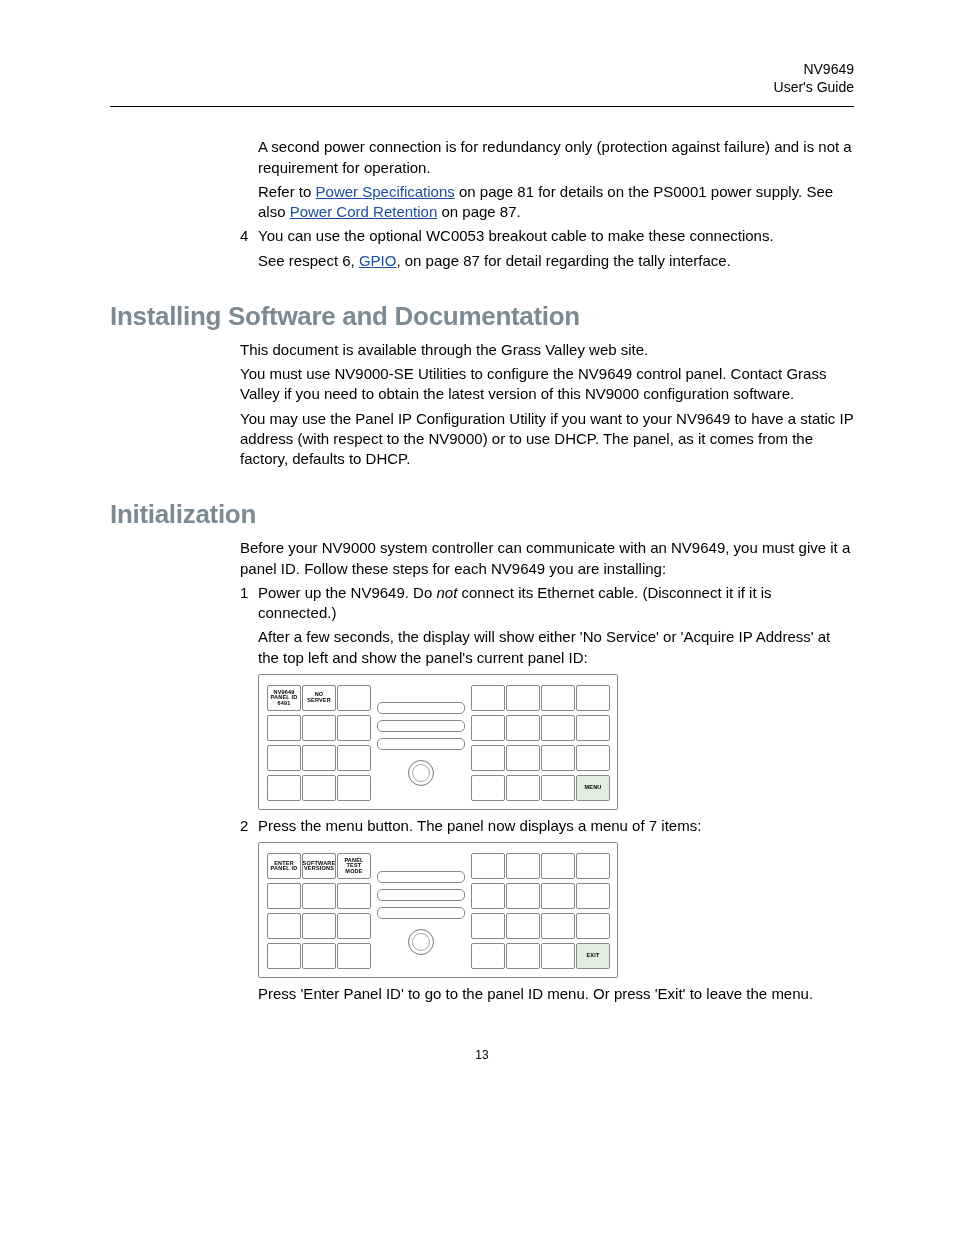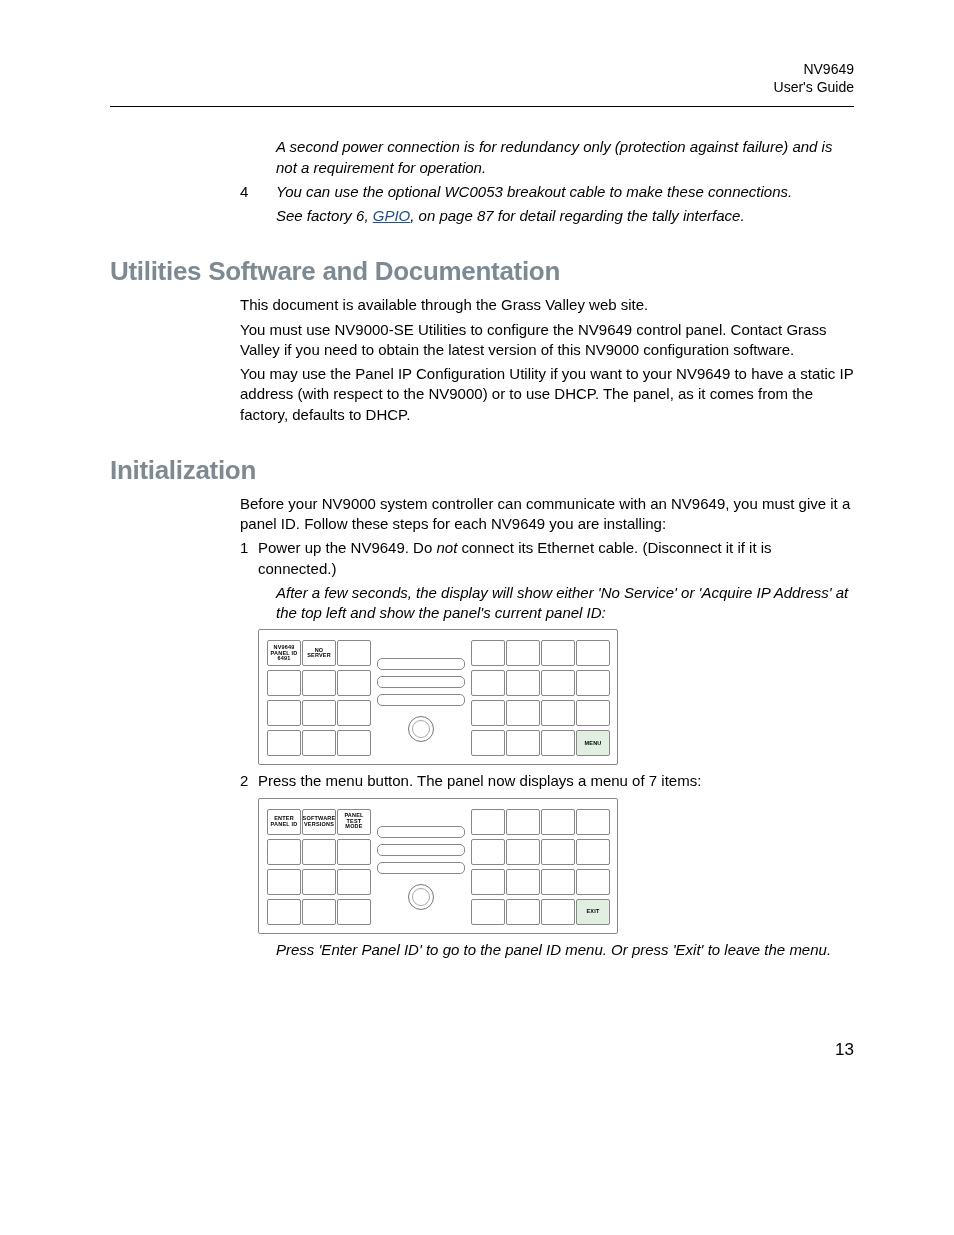--- a/index.html
+++ b/index.html
@@ -26,21 +26,21 @@
     border-top: 1px solid #000;
     margin: 8px 0 30px 0;
   }
   .body-indent {
     margin-left: 130px;
   }
   .para {
     margin: 4px 0;
     line-height: 1.35;
   }
-  .sub-para { margin-left: 36px; font-style: italic; }
+  .sub-para { margin-left: 18px; }
   .step { position: relative; margin-left: 18px; }
   .step .num {
     position: absolute;
     left: -18px;
   }
   a.link {
     color: #1a4fa3;
     text-decoration: underline;
   }
   h2.section {
@@ -101,49 +101,52 @@
     box-sizing: border-box;
   }
   .knob::after{
     content:"";
     position:absolute;
     top:3px; left:3px; right:3px; bottom:3px;
     border:1px solid #aaa;
     border-radius:50%;
   }
   .pagenum {
-    text-align: right;
-    font-size: 17px;
-    margin-top: 80px;
+    text-align: center;
+    font-size: 12px;
+    margin-top: 44px;
   }
 </style>
 </head>
 <body>
 
 <div class="page">
 
   <div class="header">
     <div>NV9649</div>
     <div>User's Guide</div>
   </div>
   <hr class="hr-top">
 
   <div class="body-indent">
     <div class="para sub-para">A second power connection is for redundancy only (protection against failure) and is not a requirement for operation.</div>
+    <div class="para sub-para">
+      <span>Refer to </span><a class="link" href="#">Power Specifications</a><span> on page 81 for details on the PS0001 power supply. See also </span><a class="link" href="#">Power Cord Retention</a><span> on page 87.</span>
+    </div>
 
     <div class="para step">
       <span class="num">4</span>
     </div>
     <div class="para sub-para">You can use the optional WC0053 breakout cable to make these connections.</div>
     <div class="para sub-para">
-      <span>See factory 6, </span><a class="link" href="#">GPIO</a><span>, on page 87 for detail regarding the tally interface.</span>
+      <span>See respect 6, </span><a class="link" href="#">GPIO</a><span>, on page 87 for detail regarding the tally interface.</span>
     </div>
   </div>
 
-  <h2 class="section">Utilities Software and Documentation</h2>
+  <h2 class="section">Installing Software and Documentation</h2>
   <div class="body-indent">
     <div class="para">This document is available through the Grass Valley web site.</div>
     <div class="para">You must use NV9000-SE Utilities to configure the NV9649 control panel. Contact Grass Valley if you need to obtain the latest version of this NV9000 configuration software.</div>
     <div class="para">You may use the Panel IP Configuration Utility if you want to your NV9649 to have a static IP address (with respect to the NV9000) or to use DHCP. The panel, as it comes from the factory, defaults to DHCP.</div>
   </div>
 
   <h2 class="section">Initialization</h2>
   <div class="body-indent">
     <div class="para">Before your NV9000 system controller can communicate with an NV9649, you must give it a panel ID. Follow these steps for each NV9649 you are installing:</div>
 

